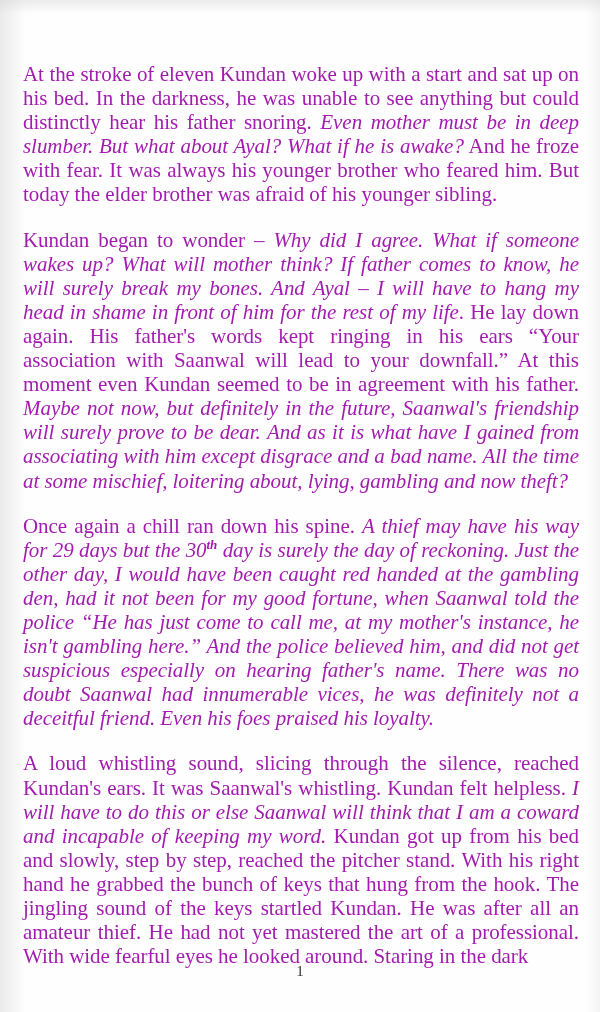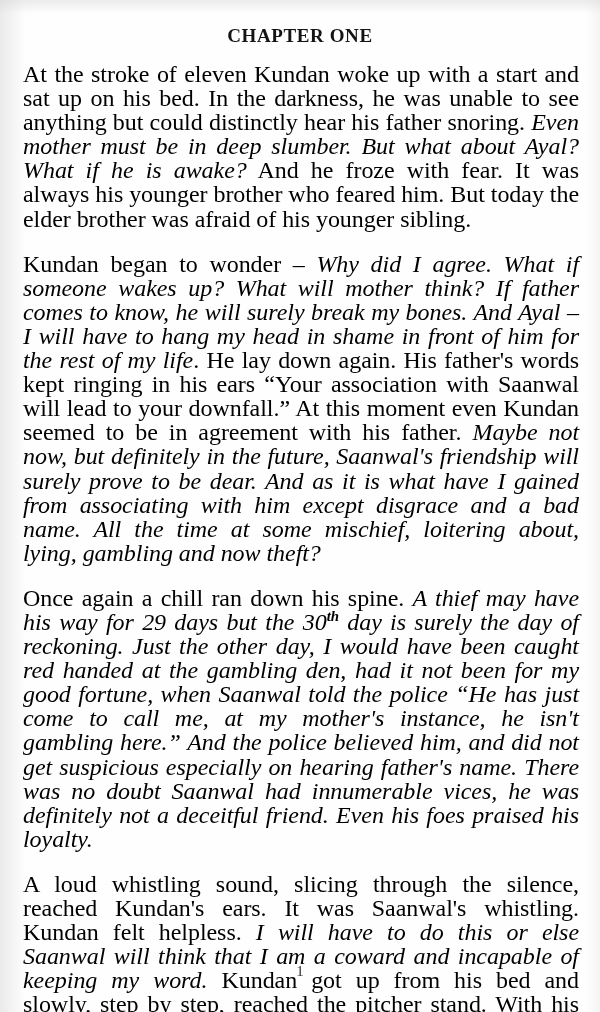--- a/index.html
+++ b/index.html
@@ -61,25 +61,25 @@
 
   .body-text {
     position: absolute;
     left: 23px;
     top: 62px;
     width: 556px;
   }
 
   p.para {
     margin: 0 0 21px 0;
-    font-size: 24px;
+    font-size: 21px;
     line-height: 24.1px;
     text-align: justify;
     text-justify: inter-word;
-    color: #000000;
+    color: #a21caf;
     letter-spacing: -0.05px;
   }
   p.para:last-child { margin-bottom: 0; }
 
   em { font-style: italic; }
 
   sup {
     font-size: 0.62em;
     vertical-align: super;
     line-height: 0;
@@ -98,21 +98,20 @@
 </style>
 </head>
 <body>
 
 <div class="page">
 
   <div class="scan-edge-top"></div>
   <div class="scan-edge-left"></div>
   <div class="scan-edge-right"></div>
 
-  <h1 class="chapter-title">CHAPTER ONE</h1>
 
   <div class="body-text">
     <p class="para"><span>At the stroke of eleven Kundan woke up with a start and sat up on his bed. In the darkness, he was unable to see anything but could distinctly hear his father snoring. </span><em>Even mother must be in deep slumber. But what about Ayal? What if he is awake?</em><span> And he froze with fear. It was always his younger brother who feared him. But today the elder brother was afraid of his younger sibling.</span></p>
     <p class="para"><span>Kundan began to wonder – </span><em>Why did I agree. What if someone wakes up? What will mother think? If father comes to know, he will surely break my bones. And Ayal – I will have to hang my head in shame in front of him for the rest of my life</em><span>. He lay down again. His father's words kept ringing in his ears “Your association with Saanwal will lead to your downfall.” At this moment even Kundan seemed to be in agreement with his father. </span><em>Maybe not now, but definitely in the future, Saanwal's friendship will surely prove to be dear. And as it is what have I gained from associating with him except disgrace and a bad name. All the time at some mischief, loitering about, lying, gambling and now theft?</em></p>
     <p class="para"><span>Once again a chill ran down his spine. </span><em>A thief may have his way for 29 days but the 30</em><em><sup>th</sup></em><em> day is surely the day of reckoning. Just the other day, I would have been caught red handed at the gambling den, had it not been for my good fortune, when Saanwal told the police “He has just come to call me, at my mother's instance, he isn't gambling here.” And the police believed him, and did not get suspicious especially on hearing father's name. There was no doubt Saanwal had innumerable vices, he was definitely not a deceitful friend. Even his foes praised his loyalty.</em></p>
     <p class="para"><span>A loud whistling sound, slicing through the silence, reached Kundan's ears. It was Saanwal's whistling. Kundan felt helpless. </span><em>I will have to do this or else Saanwal will think that I am a coward and incapable of keeping my word.</em><span> Kundan got up from his bed and slowly, step by step, reached the pitcher stand. With his right hand he grabbed the bunch of keys that hung from the hook. The jingling sound of the keys startled Kundan. He was after all an amateur thief. He had not yet mastered the art of a professional. With wide fearful eyes he looked around. Staring in the dark</span></p>
   </div>
 
   <div class="page-number">1</div>
 

